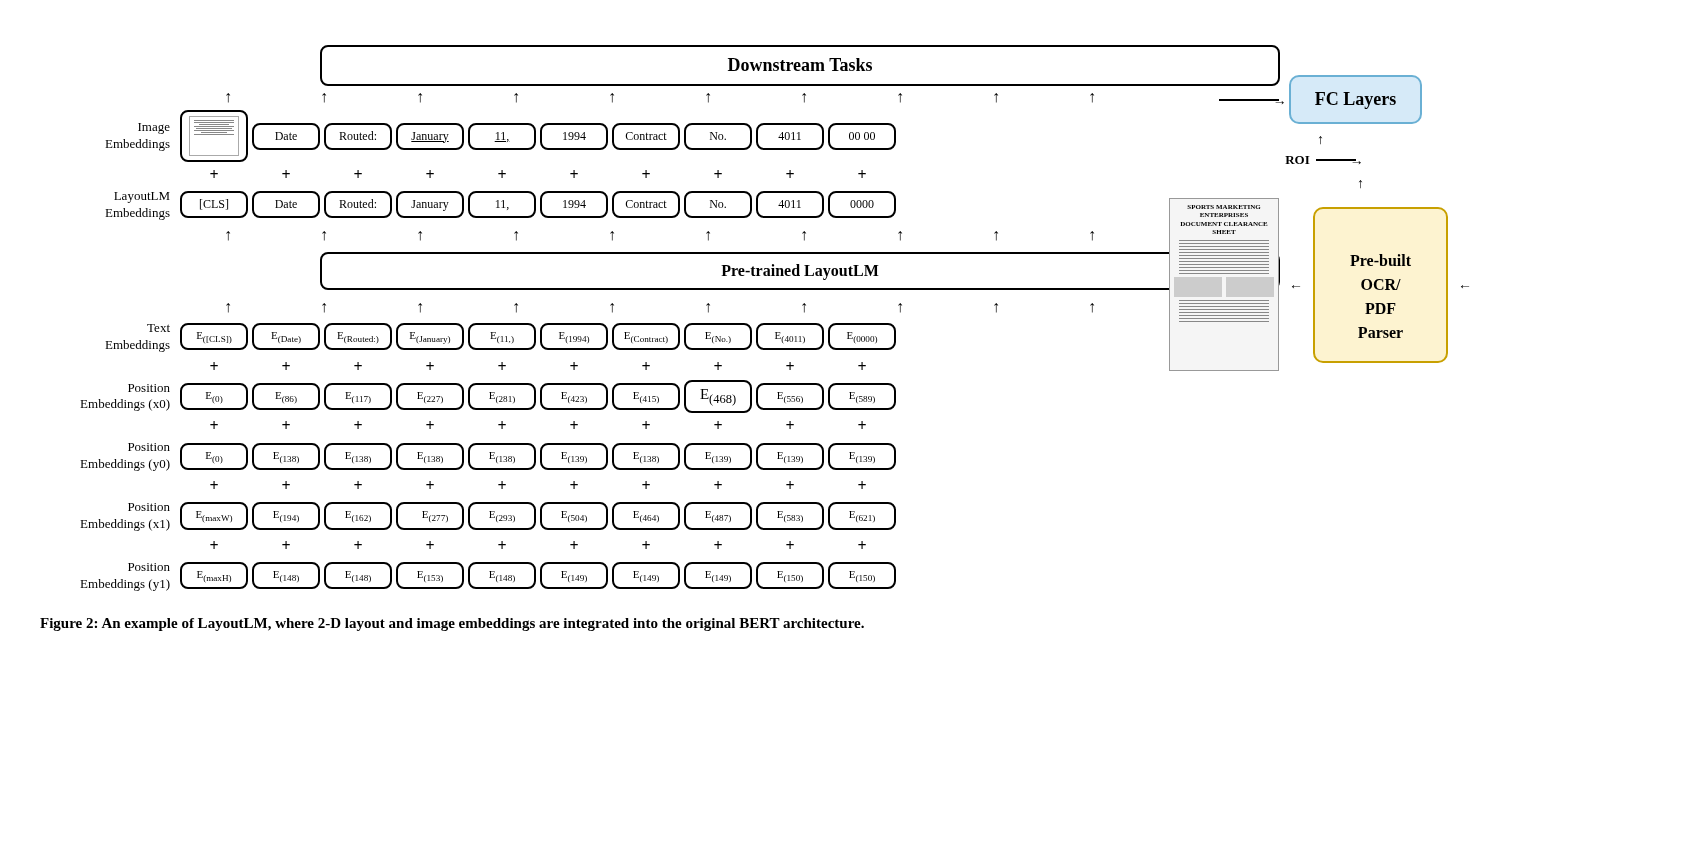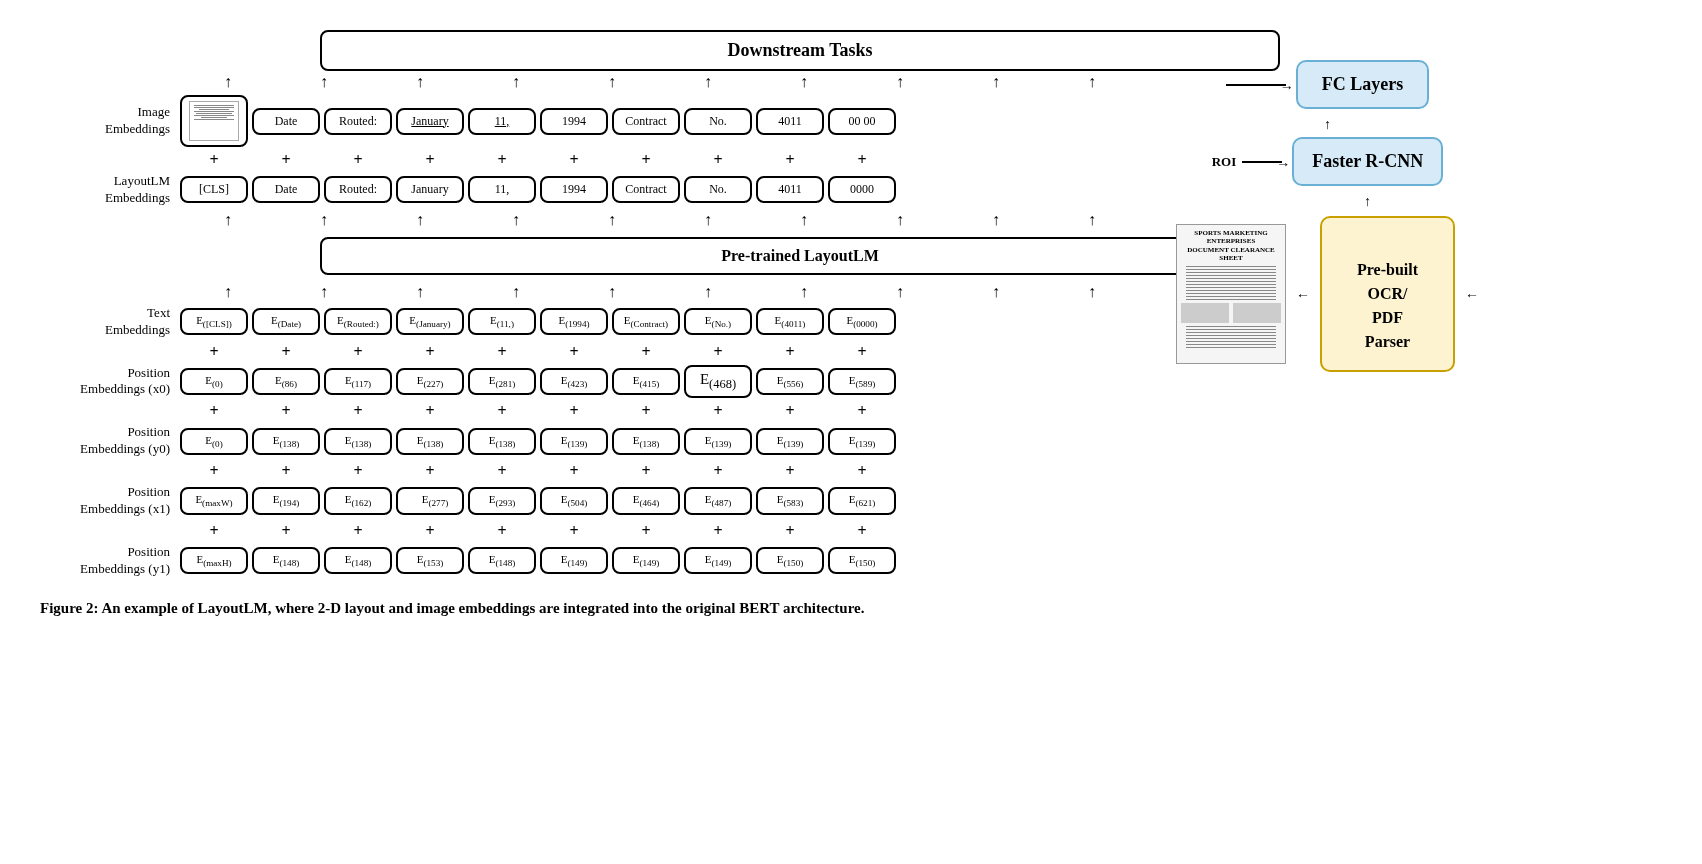--- a/index.html
+++ b/index.html
@@ -139,21 +139,21 @@
       font-weight: bold;
       text-align: center;
       min-width: 120px;
       line-height: 1.5;
     }
 
     .doc-image {
       border: 1px solid #999;
       background: #f5f5f5;
       width: 110px;
-      height: 140px;
+      height: 173px;
       font-size: 8px;
       display: flex;
       flex-direction: column;
       padding: 4px;
       overflow: hidden;
       position: relative;
     }
 
     .caption-text {
       margin-top: 16px;
@@ -168,21 +168,22 @@
       background: #888;
       height: 1px;
       width: 90%;
       margin: 1px auto;
     }
 
     .full-layout {
       display: flex;
       flex-direction: row;
       align-items: flex-start;
-      gap: 12px;
+      gap: 5px;
+      margin-top: 15px;
     }
 
     .center-col {
       display: flex;
       flex-direction: column;
       align-items: flex-start;
     }
 
     
     .right-complex {
@@ -478,23 +479,20 @@
       <div style="display:flex; align-items:center; gap:10px; margin-bottom:8px;">
         <div style="display:flex; flex-direction:column; align-items:flex-end; gap:4px;">
 
           <div style="display:flex; align-items:center; gap:6px;">
             <span style="font-size:13px; font-weight:bold;">ROI</span>
             <div style="width:40px; height:2px; background:#000; position:relative;">
               <div style="position:absolute; right:-8px; top:-6px; font-size:14px;">→</div>
             </div>
           </div>
         </div>
-        <div class="faster-rcnn-box">
-          <span>Faster R-CNN</span>
-        </div>
       </div>
 
       <div style="font-size:14px; text-align:center; margin-bottom:6px; margin-left:80px;">↑</div>
 
       <div style="display:flex; flex-direction:row; align-items:center; gap:10px; margin-left:0;">
 
         <div class="doc-image">
           <div style="text-align:center; font-size:7px; font-weight:bold; margin-bottom:2px; line-height:1.2;">SPORTS MARKETING ENTERPRISES<br>DOCUMENT CLEARANCE SHEET</div>
           <div class="doc-line"></div>
           <div class="doc-line"></div>

